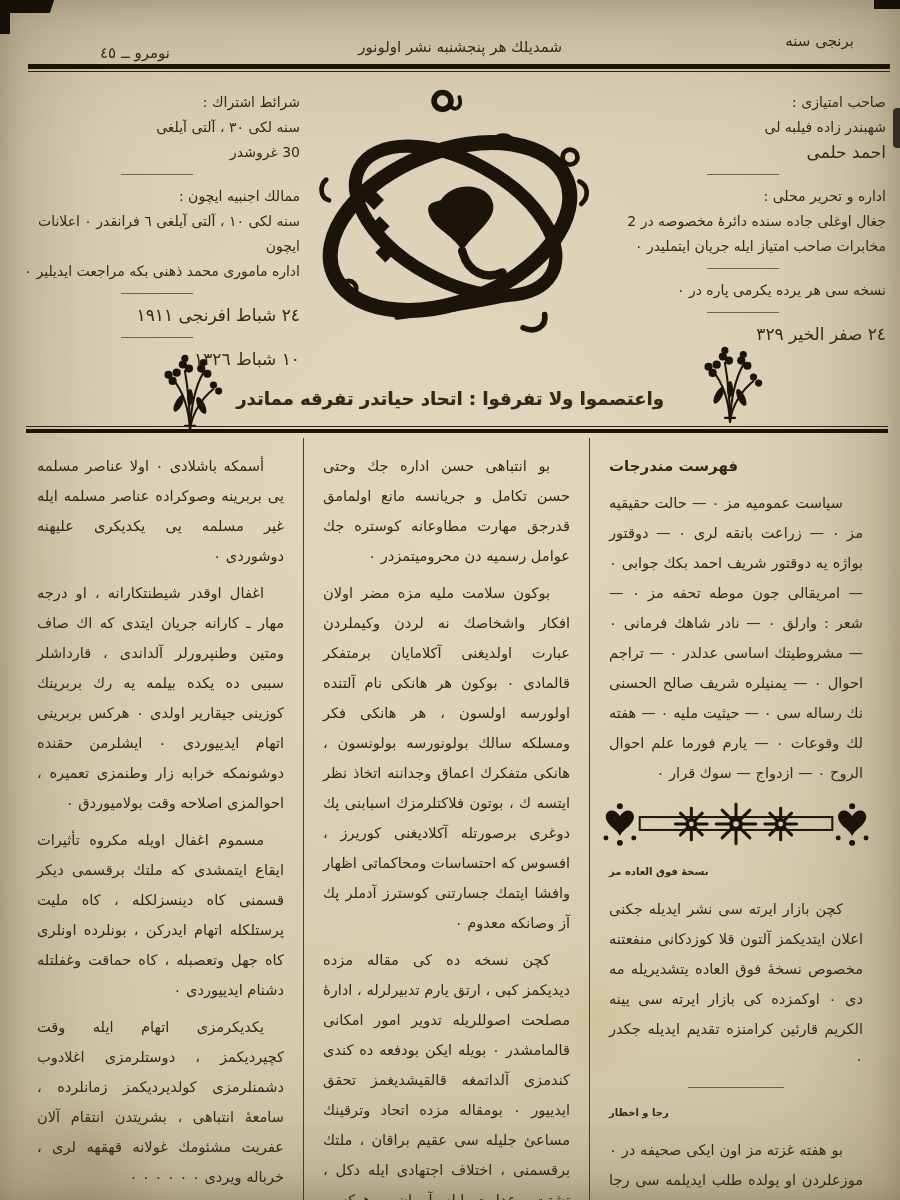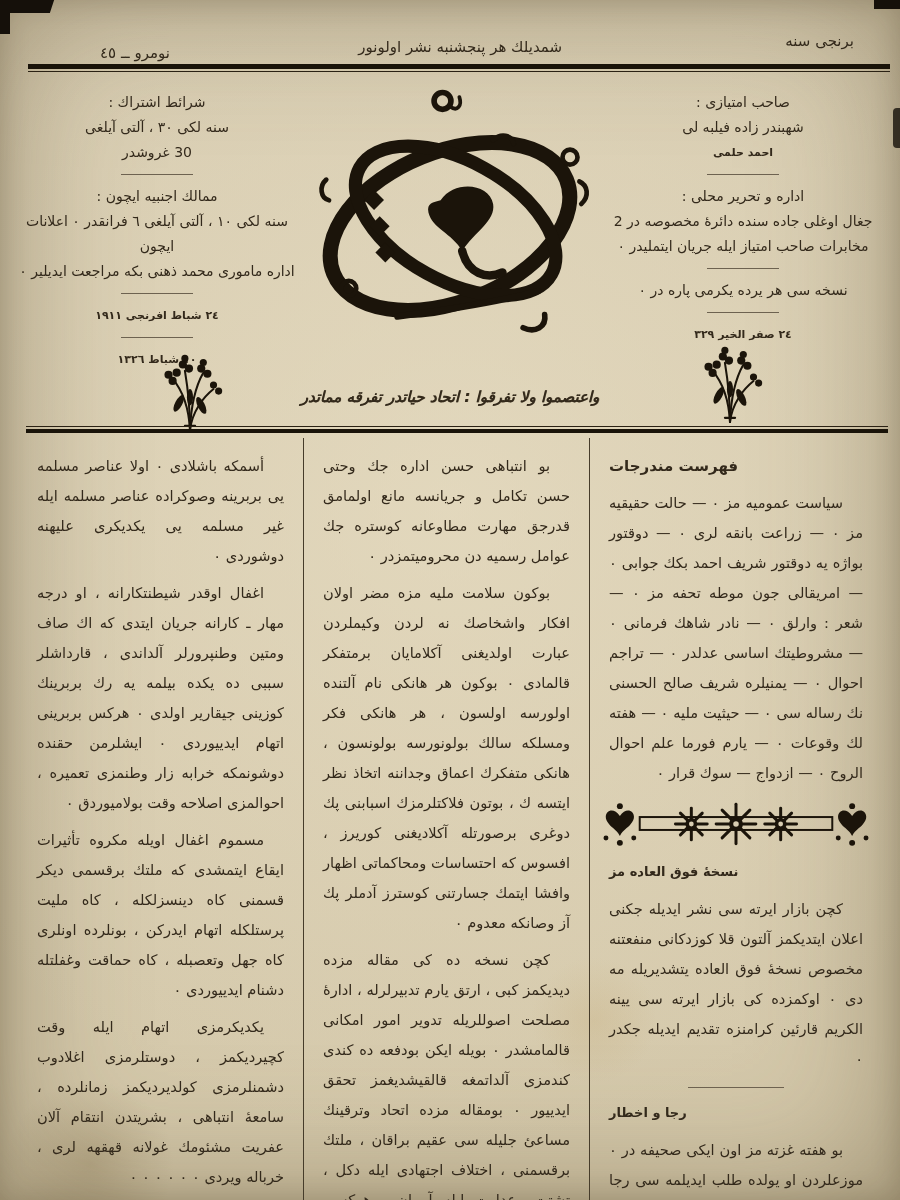--- a/index.html
+++ b/index.html
@@ -24,45 +24,45 @@
   
   .topline{position:absolute;top:30px;left:28px;right:28px;height:34px;font-size:15px;}
   .topline .yr{position:absolute;right:18px;top:2px;}
   .topline .pub{position:absolute;right:310px;top:8px;margin-left:28px;}
   .topline .num{position:absolute;left:72px;top:14px;letter-spacing:1px;}
   .rule-top{position:absolute;left:28px;right:10px;top:64px;border-top:5px solid #191309;}
   .rule-top:after{content:"";display:block;margin-top:2px;border-top:1.5px solid #2a2113;}
 
   
   .masthead{position:absolute;top:76px;left:14px;right:14px;height:312px;display:flex;flex-direction:row;}
-  .mh-col{width:300px;text-align:center;font-size:14px;line-height:25px;padding-top:14px;}
+  .mh-col{width:300px;text-align:right;font-size:14px;line-height:25px;padding-top:14px;}
   .mh-center{flex:1;display:flex;align-items:flex-start;justify-content:center;}
   .mh-div{width:72px;margin:9px auto;border-top:1.2px solid #6d6250;}
-  .mh-strong{font-weight:bold;font-size:11px;}
+  .mh-strong{font-weight:normal;font-size:17px;}
   .mh-col .sp{display:block;}
 
   
   .motto-row{position:absolute;top:330px;left:14px;right:14px;height:104px;}
   .bouquet{position:absolute;top:10px;}
   .bq-l{left:140px;}
   .bq-r{right:120px;top:2px;}
-  .motto{position:absolute;left:0;right:0;top:58px;text-align:center;font-size:15px;font-weight:bold;
-    letter-spacing:-.5px;text-shadow:.4px .4px 0 rgba(40,30,10,.5);font-style:italic;}
+  .motto{position:absolute;left:0;right:0;top:58px;text-align:center;font-size:18px;font-weight:bold;
+    letter-spacing:-.5px;text-shadow:.4px .4px 0 rgba(40,30,10,.5);}
   .rule-bottom{position:absolute;left:26px;right:12px;top:426px;border-top:1.5px solid #2a2113;}
   .rule-bottom:after{content:"";display:block;margin-top:2px;border-top:4px solid #191309;}
 
   
   .body-cols{position:absolute;top:438px;left:18px;right:18px;display:grid;
     grid-template-columns:1fr 1fr 1fr;}
   .col{padding:6px 12px 18px 12px;font-size:14.6px;line-height:30px;text-align:justify;}
   .col + .col{border-left:none;border-right:1.2px solid #463c2a;}
   .col p{margin:7px;text-indent:20px;}
   .h-center{text-align:left;text-indent:0 !important;font-weight:bold;}
   .toc-title{font-size:15px;margin-bottom:4px;}
-  .sec-title{font-size:13px;margin:10px 0 4px;}
+  .sec-title{font-size:10px;margin:10px 0 4px;}
   .short-div{width:96px;margin:13px auto 10px;border-top:1.2px solid #6d6250;}
   .band{display:block;margin:10px auto 6px;}
 
   svg .ink{stroke:#1b140a;fill:none;stroke-linecap:round;}
   svg .inkf{fill:#1b140a;stroke:none;}
 </style>
 </head>
 <body>
 
 <div class="vignette"></div>

